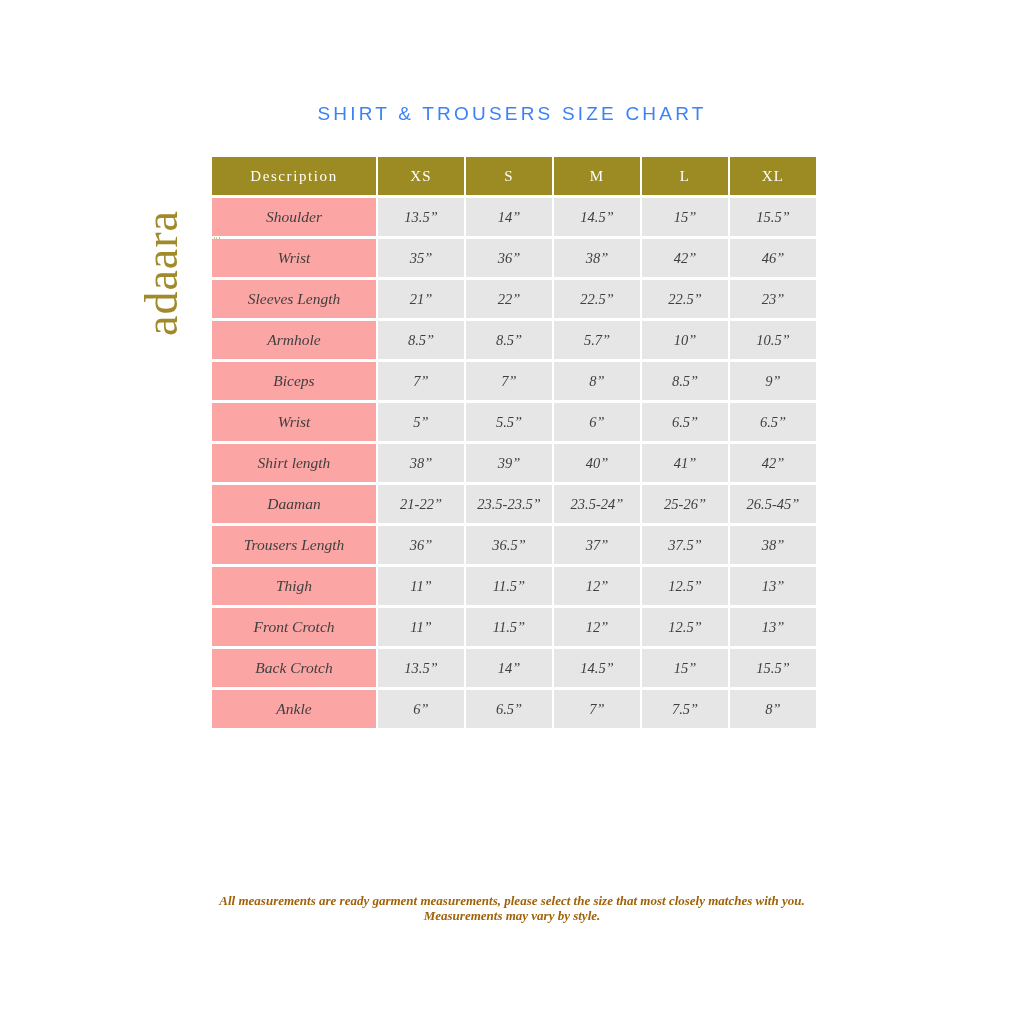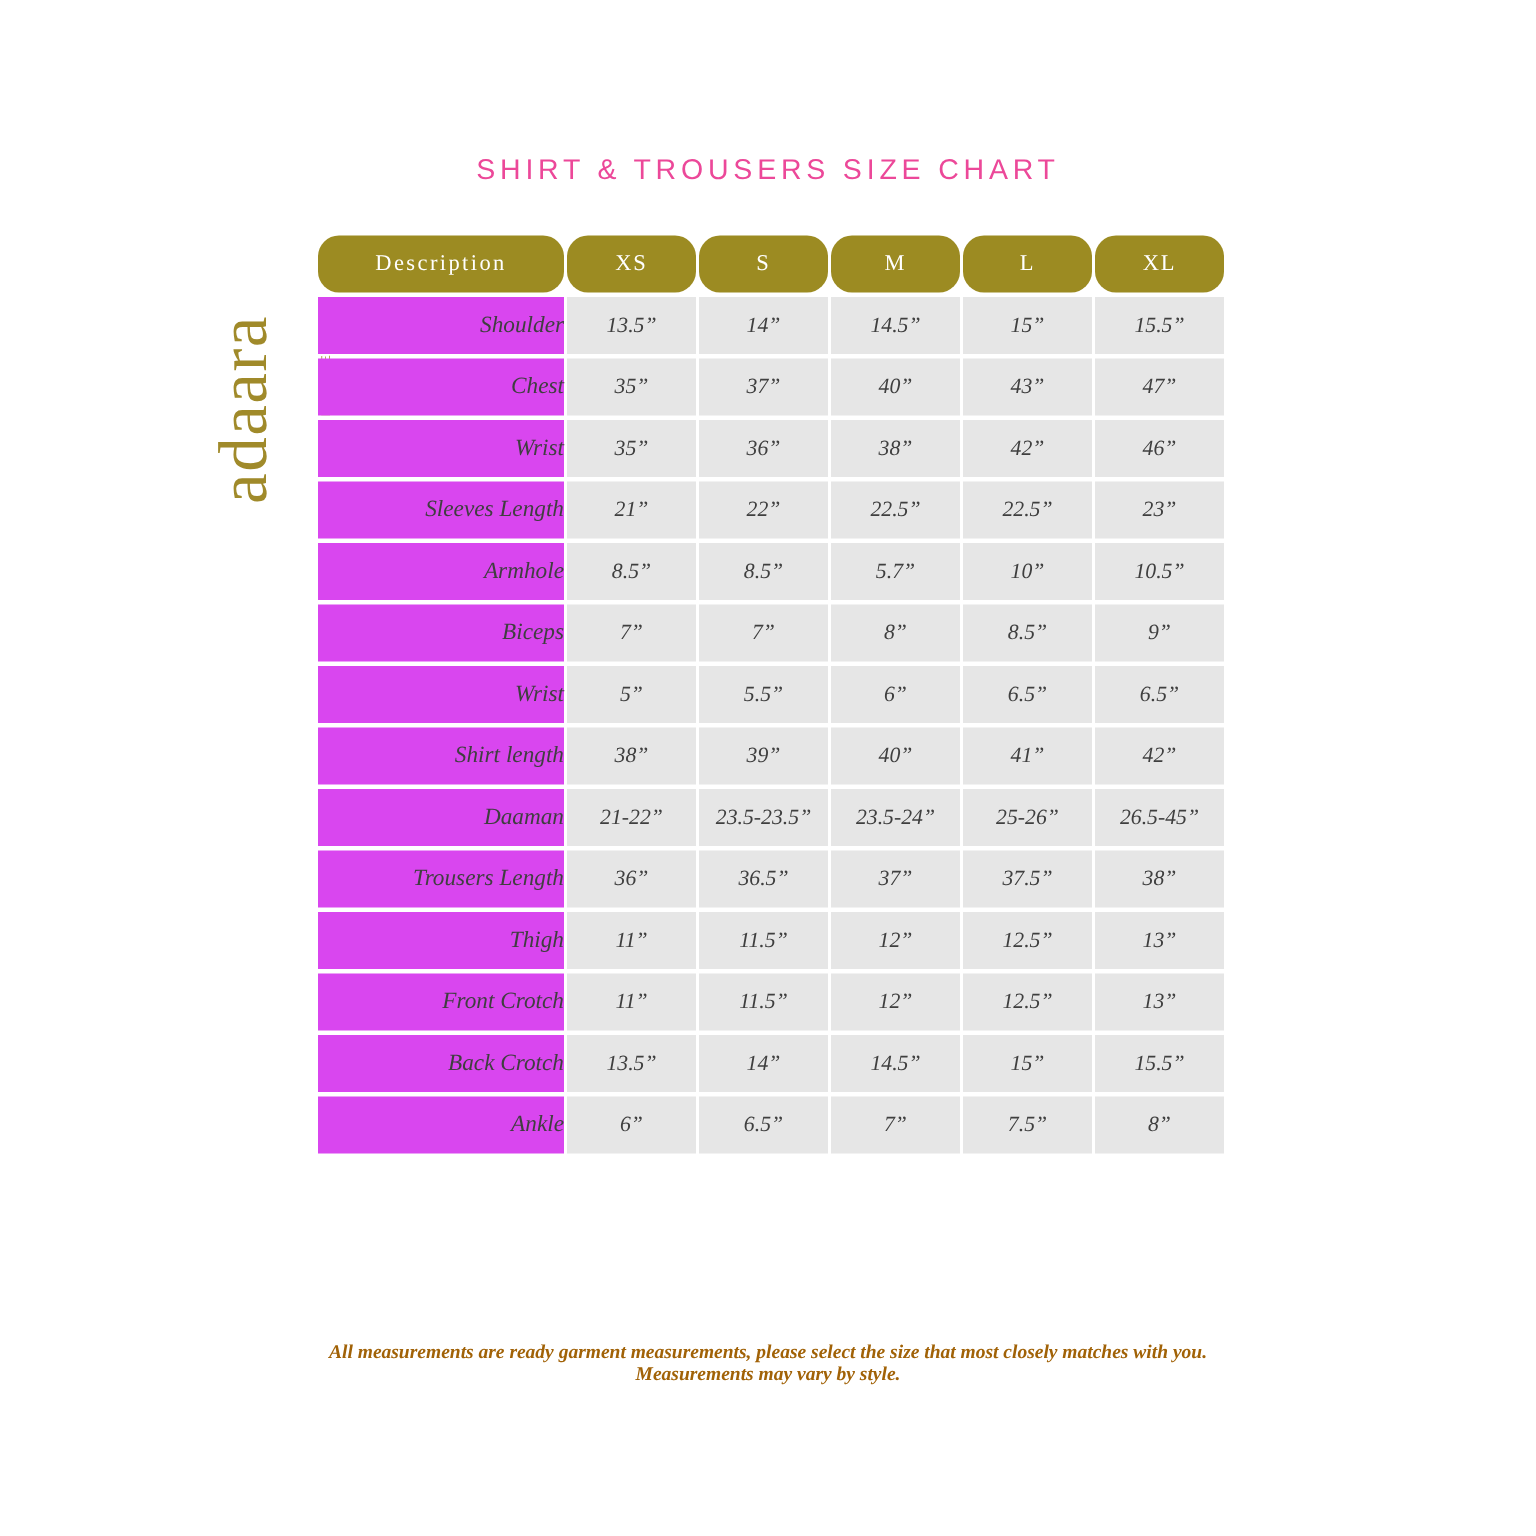--- a/index.html
+++ b/index.html
@@ -25,21 +25,21 @@
 
   .chart-title {
     position: absolute;
     left: 0;
     top: 103px;
     width: 1024px;
     text-align: center;
     font-family: "Liberation Sans", sans-serif;
     font-size: 19px;
     letter-spacing: 3.2px;
-    color: #ec4899;
+    color: #3b82f6;
     font-weight: 400;
   }
 
   
   .brand {
     position: absolute;
     left: 120px;
     top: 178px;
     width: 80px;
     height: 200px;
@@ -93,29 +93,28 @@
   th.head-cell {
     background: #9c8b22;
     color: #ffffff;
     height: 38px;
     font-family: "Liberation Serif", serif;
     font-size: 15px;
     font-weight: 400;
     letter-spacing: 1.2px;
     text-align: center;
     vertical-align: middle;
-    border-radius: 14px;
   }
   th.head-cell.desc {
     letter-spacing: 1.6px;
   }
   td.row-label {
-    background: #d946ef;
+    background: #fca5a5;
     height: 38px;
-    text-align: right;
+    text-align: center;
     vertical-align: middle;
     font-family: "Liberation Serif", serif;
     font-style: italic;
     font-size: 15.5px;
     color: #3f3f3f;
   }
   td.val {
     background: #e6e6e6;
     height: 38px;
     text-align: center;
@@ -178,28 +177,20 @@
       <tbody>
         <tr>
           <td class="row-label">Shoulder</td>
           <td class="val">13.5”</td>
           <td class="val">14”</td>
           <td class="val">14.5”</td>
           <td class="val">15”</td>
           <td class="val">15.5”</td>
         </tr>
         <tr>
-          <td class="row-label">Chest</td>
-          <td class="val">35”</td>
-          <td class="val">37”</td>
-          <td class="val">40”</td>
-          <td class="val">43”</td>
-          <td class="val">47”</td>
-        </tr>
-        <tr>
           <td class="row-label">Wrist</td>
           <td class="val">35”</td>
           <td class="val">36”</td>
           <td class="val">38”</td>
           <td class="val">42”</td>
           <td class="val">46”</td>
         </tr>
         <tr>
           <td class="row-label">Sleeves Length</td>
           <td class="val">21”</td>

